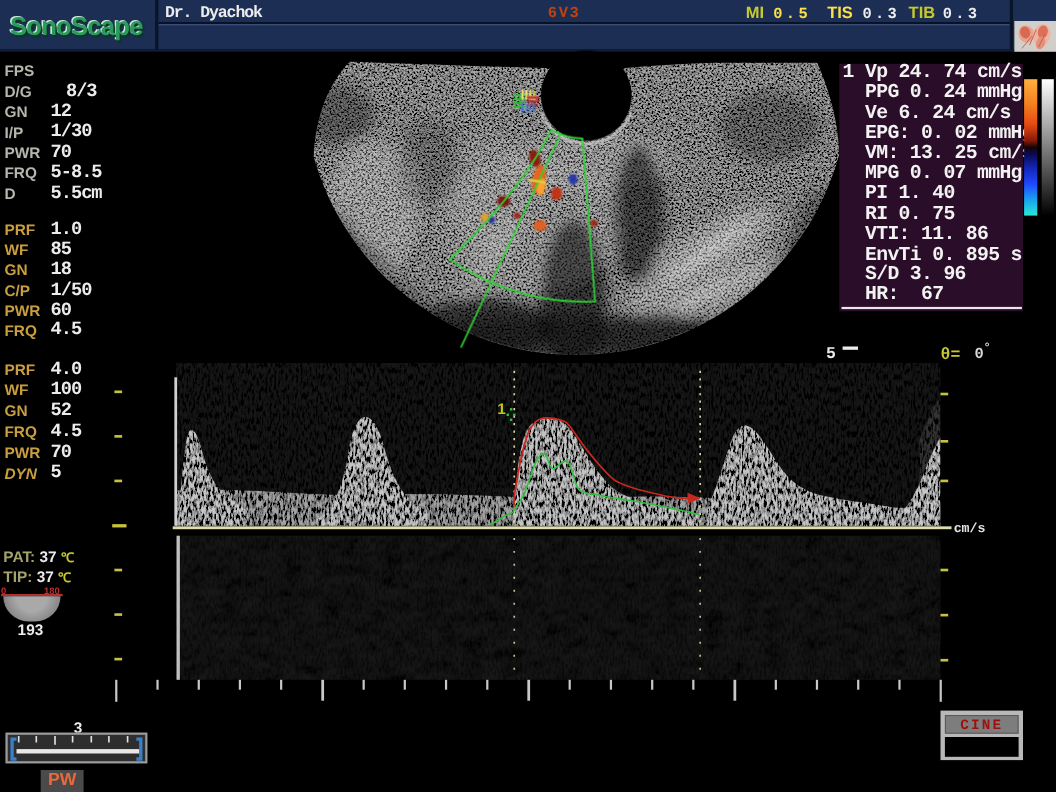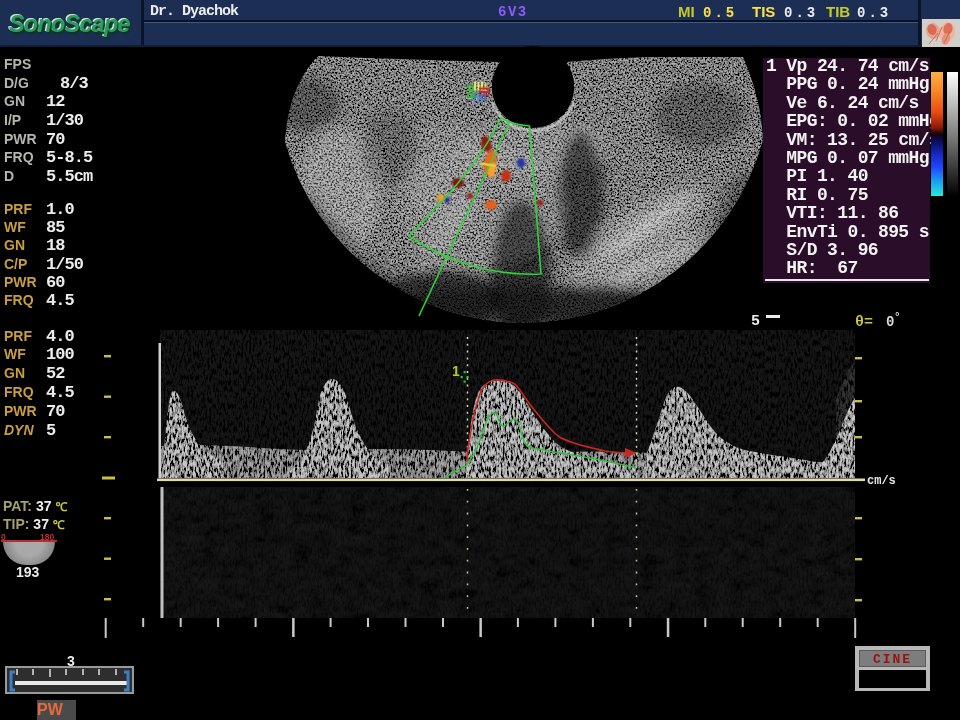--- a/index.html
+++ b/index.html
@@ -17,24 +17,24 @@
 </head>
 <body>
 <div id="scr">
 
   <div class="ab" style="left:0;top:0;width:960px;height:45px;background:#1c2e54;"></div>
   <div class="ab" style="left:144px;top:20px;width:774px;height:2px;background:#061226;"></div>
   <div class="ab" style="left:144px;top:22px;width:774px;height:1px;background:#46567e;"></div>
   <div class="ab" style="left:0;top:45px;width:960px;height:2px;background:#101d38;"></div>
 
   <div class="ab" style="left:141px;top:0;width:3px;height:45px;background:#091528;"></div>
-  <div class="ab sans" style="left:9px;top:11px;font-size:23.5px;font-style:italic;color:#2c9a5e;letter-spacing:-0.8px;text-shadow:1.5px 1.5px 1px #0a3820, -1.2px -1.2px 0 #cdeedd;">SonoScape</div>
+  <div class="ab sans" style="left:9px;top:11px;font-size:23.5px;color:#2c9a5e;letter-spacing:-0.8px;text-shadow:1.5px 1.5px 1px #0a3820, -1.2px -1.2px 0 #cdeedd;">SonoScape</div>
 
   <div class="ab mono" style="left:150px;top:3px;font-size:15px;color:#ececec;letter-spacing:-1px;text-align:center;">Dr.  Dyachok</div>
-  <div class="ab mono" style="left:498px;top:4px;font-size:14px;color:#8b5cf6;letter-spacing:1.5px;">6V3</div>
+  <div class="ab mono" style="left:498px;top:4px;font-size:14px;color:#c2410c;letter-spacing:1.5px;">6V3</div>
   <div class="ab sans" style="left:678px;top:3px;font-size:15px;color:#c6c92c;">MI</div>
   <div class="ab mono" style="left:703px;top:4.5px;font-size:14px;color:#fde047;letter-spacing:3px;">0.5</div>
   <div class="ab sans" style="left:752px;top:3px;font-size:15px;color:#fde047;">TIS</div>
   <div class="ab mono" style="left:784px;top:4.5px;font-size:14px;color:#ececec;letter-spacing:3px;">0.3</div>
   <div class="ab sans" style="left:826px;top:3px;font-size:15px;color:#c6c92c;">TIB</div>
   <div class="ab mono" style="left:857px;top:4.5px;font-size:14px;color:#ececec;letter-spacing:3px;">0.3</div>
 
 
   <div class="ab" style="left:918px;top:0;width:3px;height:45px;background:#091528;"></div>
   <svg class="ab" style="left:922px;top:18.5px;" width="38" height="28.5" viewBox="0 0 38 28.5">
@@ -299,19 +299,19 @@
         <line x1="94" y1="3" x2="94" y2="9"></line>
       <line x1="111" y1="3" x2="111" y2="9"></line>
     </g>
     <rect x="10" y="15" width="112" height="4" fill="#e8e8e8"></rect>
     <g stroke="#3a80c8" stroke-width="3" fill="none">
       <path d="M10,6 L6,6 L6,24 L10,24"></path>
       <path d="M119,6 L123,6 L123,24 L119,24"></path>
     </g>
   </svg>
 
-  <div class="ab sans" style="left:37px;top:700px;width:39px;height:20px;background:#4a4a4a;color:#e8693c;font-size:16px;line-height:20px;">PW</div>
+  <div class="ab sans" style="left:37px;top:700px;width:39px;height:20px;background:#4a4a4a;color:#e8693c;font-size:16px;text-align:center;line-height:20px;">PW</div>
 
   <div class="ab" style="left:855px;top:646px;width:75px;height:45px;background:#b8b8b8;"></div>
   <div class="ab mono" style="left:859px;top:650px;width:67px;height:17px;background:#7d7d7d;color:#9c1010;font-size:13px;text-align:center;line-height:17px;letter-spacing:2px;border:1px solid #5a5a5a;box-sizing:border-box;">CINE</div>
   <div class="ab" style="left:859px;top:670px;width:67px;height:18px;background:#000;"></div>
 
 </div>
 
 </body></html>

